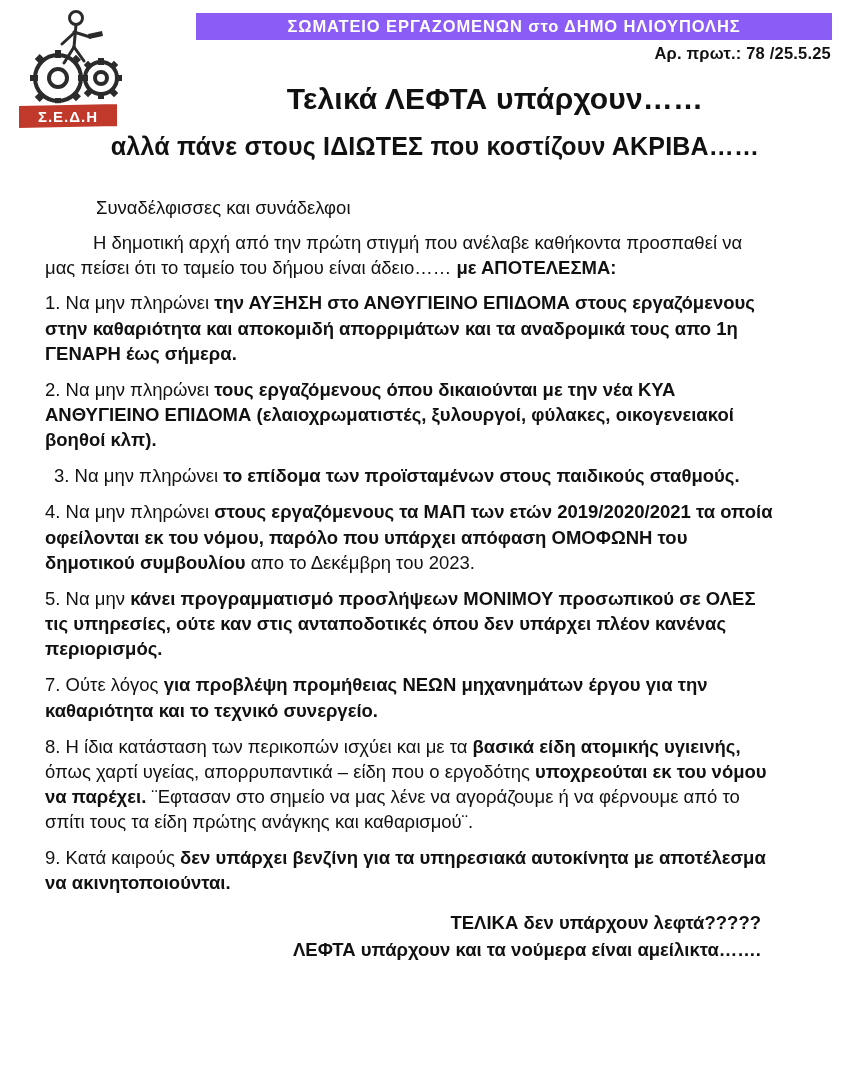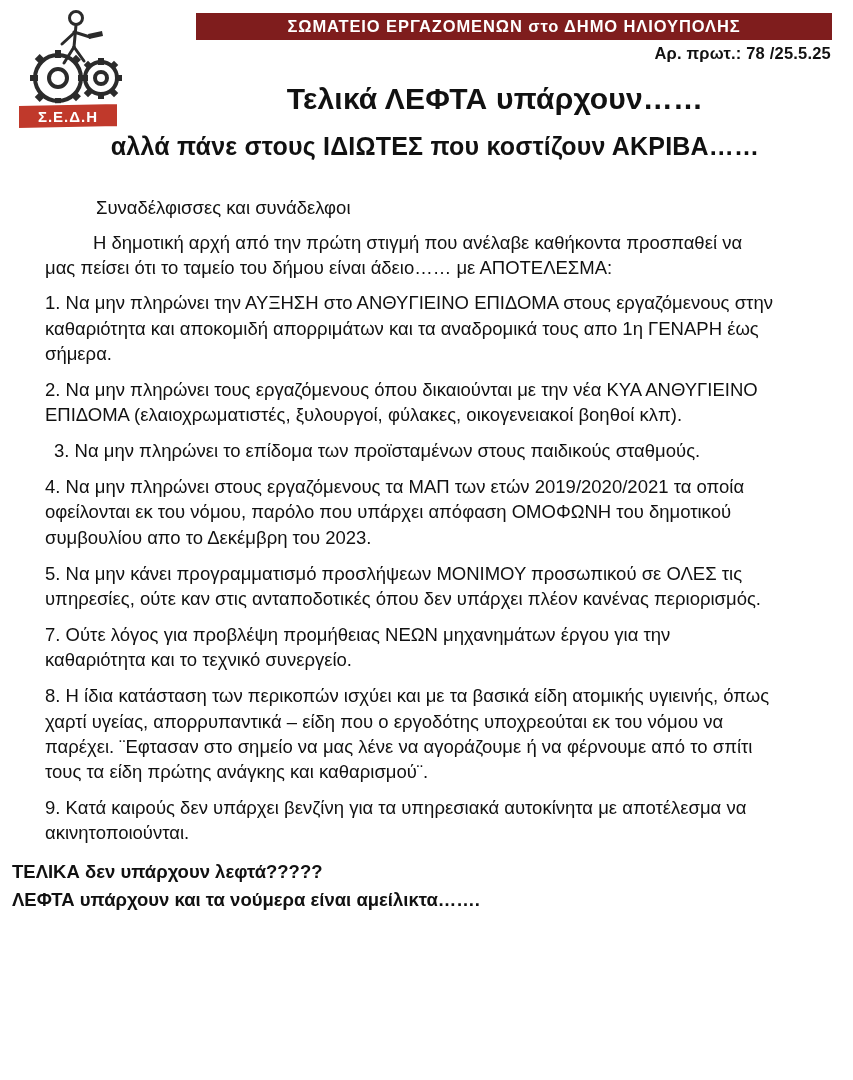--- a/index.html
+++ b/index.html
@@ -31,21 +31,21 @@
     height: 128px;
   }
   .logo svg { display: block; }
 
   .org-bar {
     position: absolute;
     left: 196px;
     top: 13px;
     width: 636px;
     height: 27px;
-    background: #7f1d1d;
+    background: #8b5cf6;
     display: flex;
     align-items: center;
     justify-content: center;
   }
   .org-bar-text {
     color: #ffffff;
     font-size: 16.5px;
     font-weight: bold;
     letter-spacing: 0.9px;
     white-space: nowrap;
@@ -112,25 +112,25 @@
 
   .clause {
     margin: 0 0 11px 0;
     padding: 0 26px 0 33px;
     font-size: 18.5px;
     line-height: 1.36;
     text-align: left;
   }
   .clause.indented { padding-left: 42px; }
 
-  .b { font-weight: normal; margin-top: 40px; }
+  .b { font-weight: bold; margin-top: 40px; }
 
   .closing {
     margin: 13px 0 0 0;
-    text-align: left;
+    text-align: right;
     font-size: 18.5px;
     line-height: 1.5;
     font-weight: bold;
     padding-right: 40px;
   }
   .closing div { white-space: nowrap; }
 </style>
 </head>
 <body>
 

